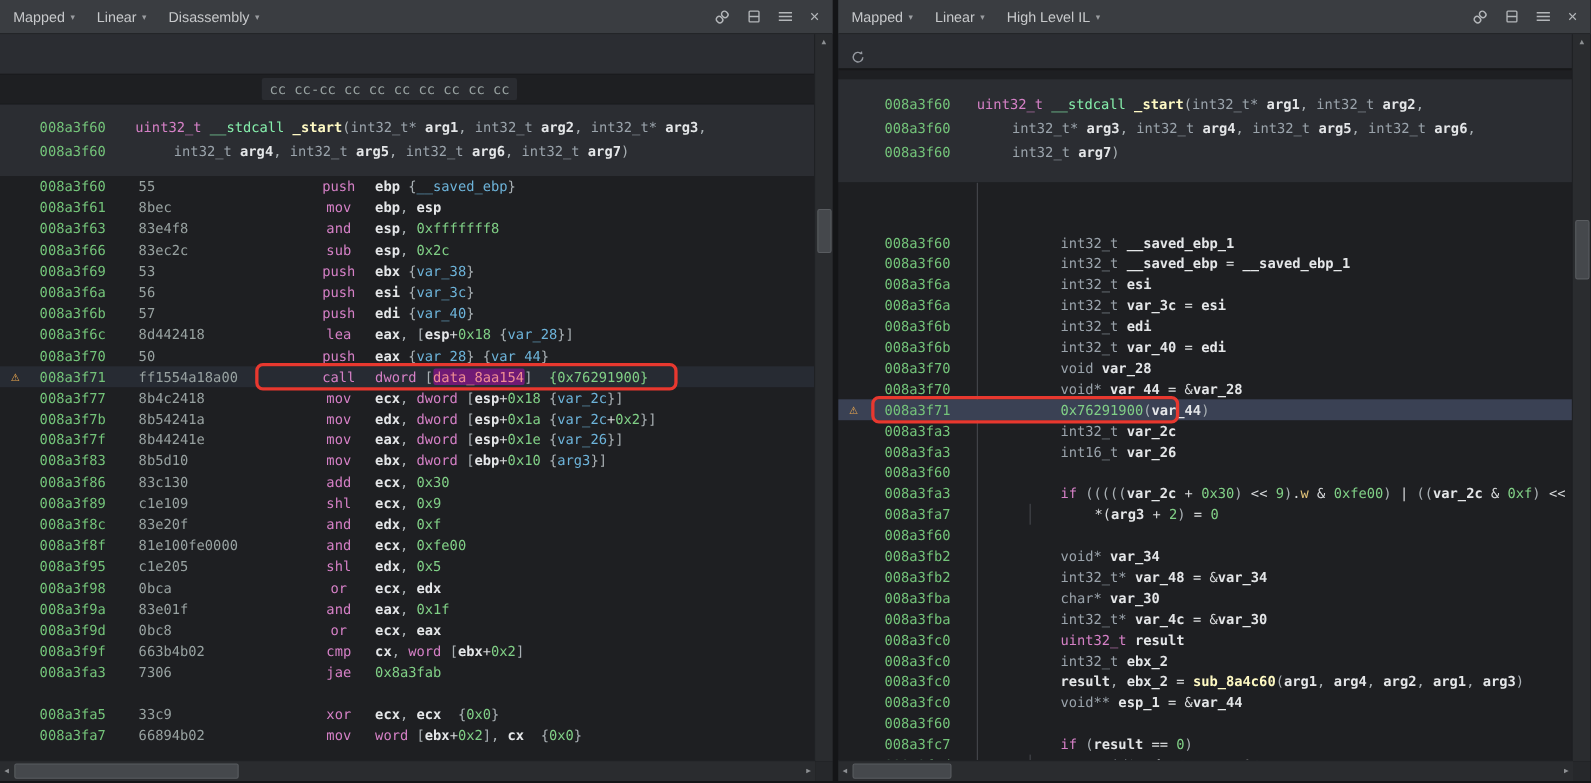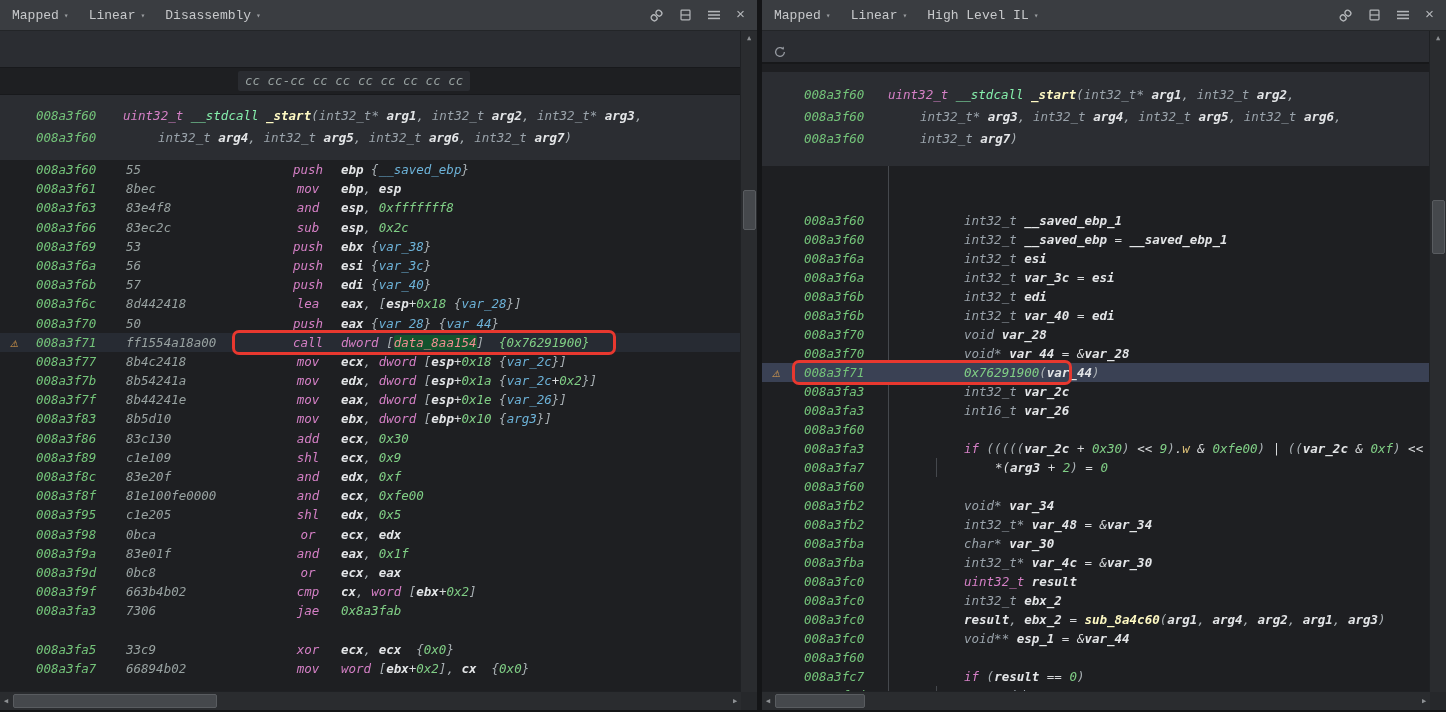--- a/index.html
+++ b/index.html
@@ -3,36 +3,36 @@
 <meta charset="utf-8">
 <style>
   html,body{margin:0;padding:0;background:#141517;}
   body{position:relative;width:1446px;height:712px;overflow:hidden;
        font-family:"DejaVu Sans Mono",monospace;font-size:12.5px;color:#d8dadc;}
   .pane{position:absolute;top:0;bottom:0;}
   #pane-left{left:0;width:757px;}
   #pane-right{left:762px;width:684px;}
   .toolbar{position:absolute;top:0;left:0;right:0;height:30px;background:#3a3d41;
            border-bottom:1px solid #232528;display:flex;align-items:center;
-           padding:0 12px;gap:20px;font-family:Liberation Mono, monospace;
+           padding:0 12px;gap:20px;font-family:Liberation Sans, sans-serif;
            font-size:13px;color:#c7c9cb;z-index:20;}
   .menu{display:flex;align-items:center;gap:5px;cursor:default;}
   .caret{font-size:8px;color:#9a9da0;}
   .tb-icons{margin-left:auto;display:flex;align-items:center;gap:15px;color:#b4b7ba;}
   .tb-icons svg{display:block;}
   .xclose{font-size:15px;color:#b4b7ba;line-height:1;}
   
   .ad{color:#74c47a}.by{color:#98a2a1}.mn{color:#d580c6}.kw{color:#d580c6}
   .tk{color:#d580c6}.rg{color:#e4e6e8;font-weight:bold}.nm{color:#80cf86}
   .vr{color:#6db3d9}.pn{color:#a9b0b4}.wt{color:#d8dadc}.ty{color:#9aa3ab}
   .sd{color:#86efac}.fn{color:#fef9c3;font-weight:bold}.fl{color:#dfc278}
   .dt{color:#ef8e93}
-  .sel-tok{background:#14532d;border-radius:2px;}
-  
-  .blk{position:absolute;left:0;right:12px;overflow:hidden;white-space:pre;font-style:italic;}
+  .sel-tok{background:#701a75;border-radius:2px;}
+  
+  .blk{position:absolute;left:0;right:12px;overflow:hidden;white-space:pre;}
   #l-sticky{top:30px;height:37px;background:#2b2d32;border-bottom:1px solid #18191c;line-height:36px;}
   #l-sticky .ad{position:absolute;left:36px;}
   #l-hexrow{top:68px;height:26px;background:#1e1f22;line-height:26px;}
   .hexbytes{position:absolute;left:238px;top:3px;height:20px;line-height:20px;
             background:#2a2c31;padding:0 7px;border-radius:2px;}
   #l-sig{top:94px;height:66px;background:#2b2d32;border-top:1px solid #18191c;}
   #r-sig{top:72px;height:94px;background:#2b2d32;}
   .sigline{position:relative;height:22px;line-height:22px;white-space:pre;}
   #l-sig .sigline:first-child{margin-top:10px;}
   #r-sig .sigline:first-child{margin-top:12px;}

